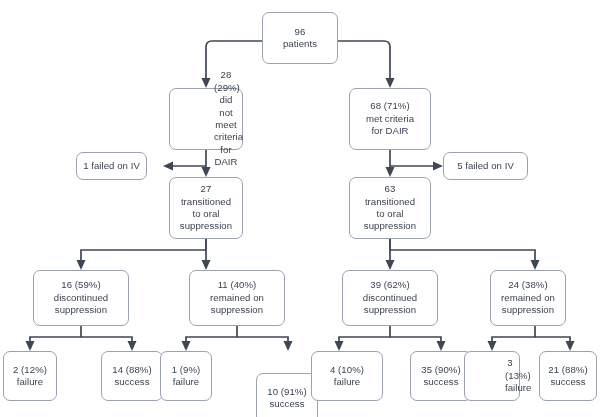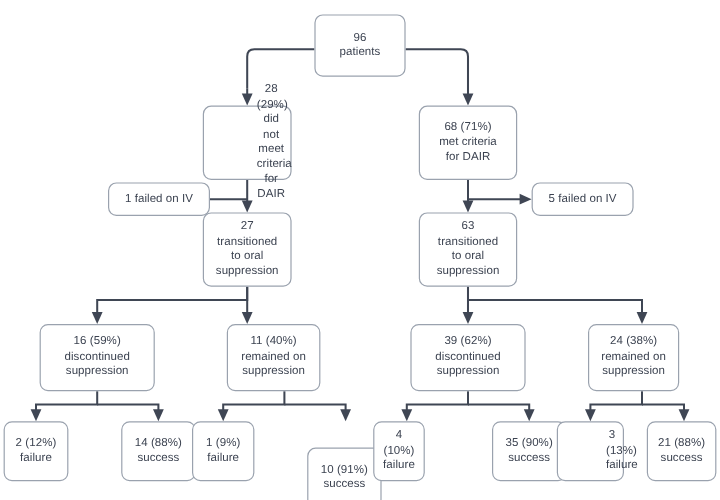--- a/index.html
+++ b/index.html
@@ -111,21 +111,21 @@
 did not meet
 criteria for
 DAIR</span>
   </div>
   <div class="node" style="left:349px;top:88px;width:82px;height:62px;">
     <span class="txt">68 (71%)
 met criteria
 for DAIR</span>
   </div>
 
-  <div class="node" style="left:90px;top:152px;width:85px;height:28px;justify-content:center;">
+  <div class="node" style="left:76px;top:152px;width:71px;height:28px;justify-content:center;">
     <span class="txt">1 failed on IV</span>
   </div>
   <div class="node" style="left:443px;top:152px;width:85px;height:28px;">
     <span class="txt">5 failed on IV</span>
   </div>
   <div class="node" style="left:169px;top:177px;width:74px;height:62px;">
     <span class="txt">27
 transitioned
 to oral
 suppression</span>
@@ -135,21 +135,21 @@
 transitioned
 to oral
 suppression</span>
   </div>
 
   <div class="node" style="left:33px;top:270px;width:96px;height:56px;">
     <span class="txt">16 (59%)
 discontinued
 suppression</span>
   </div>
-  <div class="node" style="left:189px;top:270px;width:78px;height:56px;">
+  <div class="node" style="left:189px;top:270px;width:96px;height:56px;">
     <span class="txt">11 (40%)
 remained on
 suppression</span>
   </div>
   <div class="node" style="left:342px;top:270px;width:96px;height:56px;">
     <span class="txt">39 (62%)
 discontinued
 suppression</span>
   </div>
   <div class="node" style="left:490px;top:270px;width:76px;height:56px;">
@@ -167,21 +167,21 @@
 success</span>
   </div>
   <div class="node" style="left:160px;top:351px;width:52px;height:50px;">
     <span class="txt">1 (9%)
 failure</span>
   </div>
   <div class="node" style="left:256px;top:351px;width:62px;height:50px;margin-top:22px;">
     <span class="txt">10 (91%)
 success</span>
   </div>
-  <div class="node" style="left:311px;top:351px;width:43px;height:50px;">
+  <div class="node" style="left:311px;top:351px;width:72px;height:50px;">
     <span class="txt">4 (10%)
 failure</span>
   </div>
   <div class="node" style="left:410px;top:351px;width:62px;height:50px;">
     <span class="txt">35 (90%)
 success</span>
   </div>
   <div class="node" style="left:464px;top:351px;width:56px;height:50px;padding-left:40px;">
     <span class="txt">3 (13%)
 failure</span>

